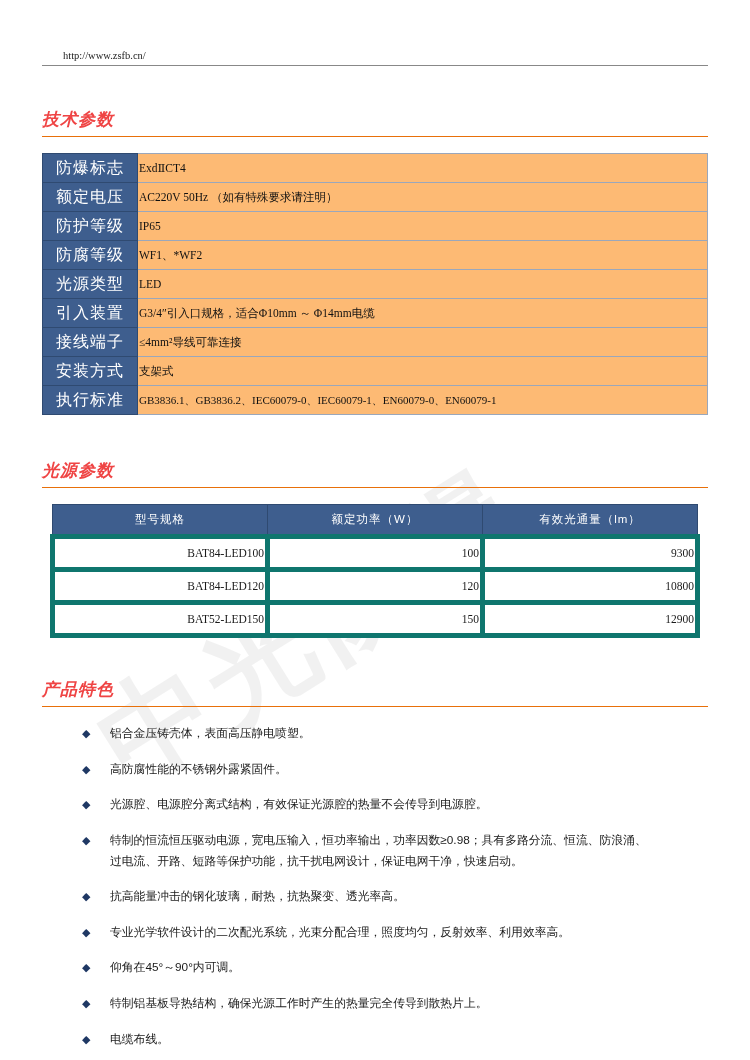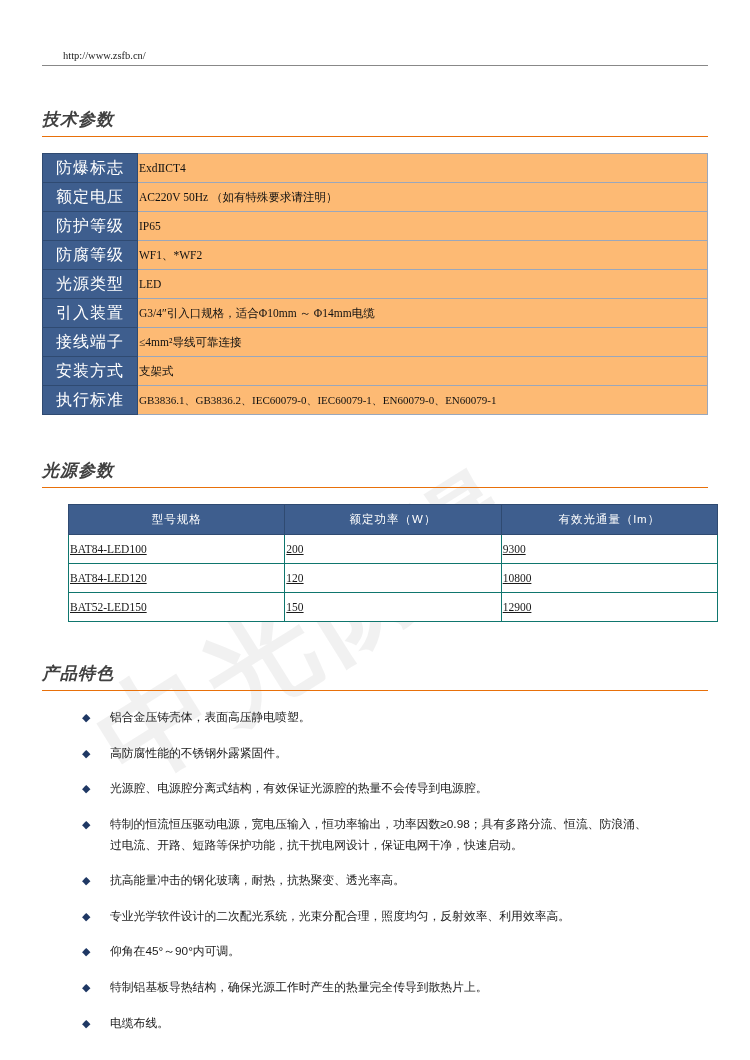--- a/index.html
+++ b/index.html
@@ -62,21 +62,21 @@
     z-index: 2;
     margin-top: 4px;
     border-top: 1px solid #888;
     height: 0;
   }
 
   
   .section-title {
     position: relative;
     z-index: 2;
-    color: #404040;
+    color: #ef4444;
     font-size: 17px;
     font-weight: bold;
     font-style: italic;
     letter-spacing: 1px;
     margin: 0;
     padding-bottom: 5px;
   }
   .title-rule {
     position: relative;
     z-index: 2;
@@ -122,39 +122,37 @@
 
   
   .src-wrap {
     position: relative;
     z-index: 2;
     padding: 0 8px;
   }
   .src-table {
     width: 100%;
     table-layout: fixed;
-    margin-left: 18px;
   }
   .src-table th {
     background: #3E5E8E;
     color: #fff;
     font-size: 11.5px;
     font-weight: normal;
     height: 27px;
     border: 1px solid #2f4a71;
     letter-spacing: 1px;
   }
   .src-table td {
-    border: 1px solid #0f766e;
+    border: 5px solid #0f766e;
     height: 26px;
-    text-align: left;
+    text-align: right;
     font-size: 11.5px;
     font-family: "Liberation Serif", "DejaVu Serif", serif;
     background: #fff;
-    text-decoration: underline;
   }
 
   
   .features {
     position: relative;
     z-index: 2;
     margin: 0;
     padding: 0 0 0 40px;
     list-style: none;
   }
@@ -243,21 +241,21 @@
         <thead>
           <tr>
             <th>型号规格</th>
             <th>额定功率（W）</th>
             <th>有效光通量（lm）</th>
           </tr>
         </thead>
         <tbody>
           <tr>
             <td>BAT84-LED100</td>
-            <td>200</td>
+            <td>100</td>
             <td>9300</td>
           </tr>
           <tr>
             <td>BAT84-LED120</td>
             <td>120</td>
             <td>10800</td>
           </tr>
           <tr>
             <td>BAT52-LED150</td>
             <td>150</td>

